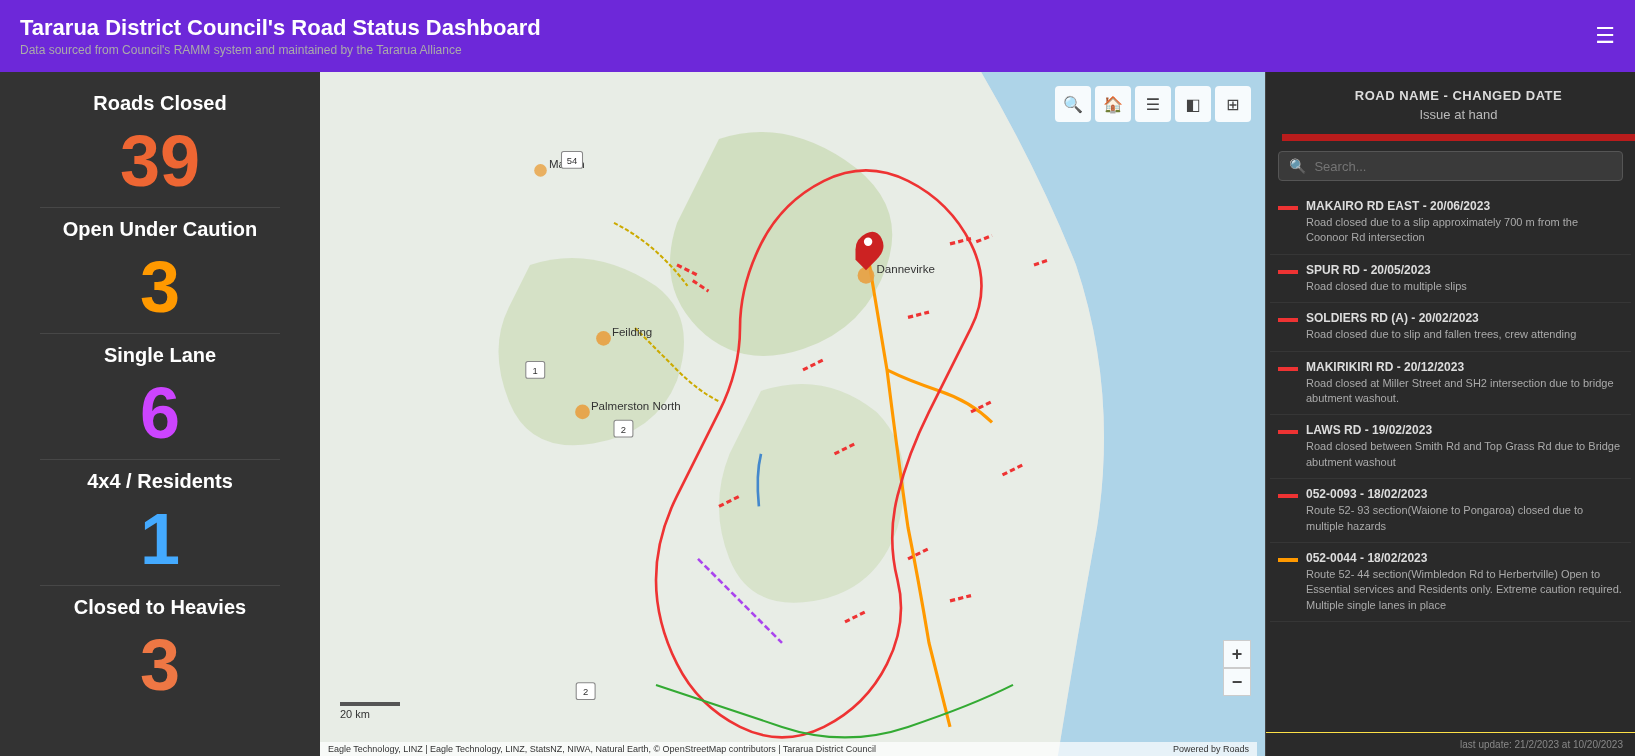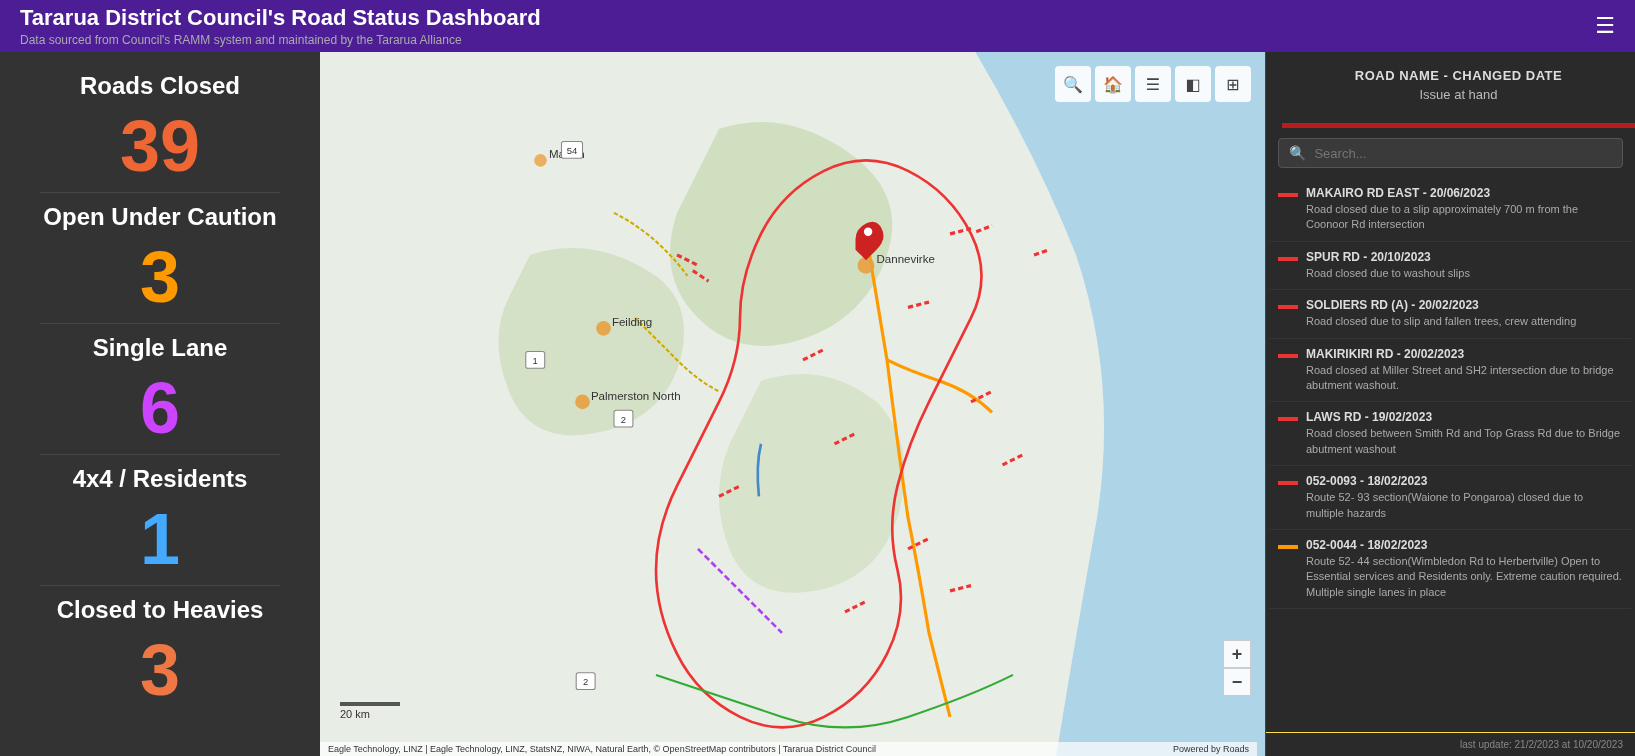--- a/index.html
+++ b/index.html
@@ -9,26 +9,26 @@
       background: #2a2a2a;
       font-family: Arial, sans-serif;
       color: #fff;
       overflow: hidden;
       display: flex;
       flex-direction: column;
     }
 
     
     #header {
-      background: #4c1d95;
+      background: #6d28d9;
       padding: 10px 20px;
       display: flex;
       align-items: center;
       justify-content: space-between;
-      height: 52px;
+      height: 72px;
       flex-shrink: 0;
     }
     #header-text h1 {
       font-size: 22px;
       font-weight: bold;
       color: #fff;
     }
     #header-text p {
       font-size: 12px;
       color: #aaa;
@@ -52,21 +52,21 @@
       width: 320px;
       background: #333;
       flex-shrink: 0;
       display: flex;
       flex-direction: column;
       align-items: center;
       padding: 20px 10px;
       gap: 10px;
     }
     .stat-label {
-      font-size: 24px;
+      font-size: 20px;
       font-weight: bold;
       color: #fff;
       text-align: center;
     }
     .stat-value {
       font-size: 72px;
       font-weight: bold;
       line-height: 1;
       text-align: center;
     }
@@ -165,23 +165,23 @@
     
     #right-panel {
       width: 370px;
       background: #2a2a2a;
       flex-shrink: 0;
       display: flex;
       flex-direction: column;
       border-left: 1px solid #444;
     }
     #road-header {
-      padding: 16px 16px 21px;
+      padding: 16px 16px 12px;
       text-align: center;
-      border-bottom: 5px solid #b91c1c;
+      border-bottom: 7px solid #b91c1c;
       margin-left: 16px;
     }
     #road-title {
       font-size: 13px;
       font-weight: bold;
       color: #ddd;
       letter-spacing: 0.5px;
     }
     #road-issue {
       font-size: 13px;
@@ -399,35 +399,35 @@
     <div class="road-item">
           <div class="road-indicator ind-red"></div>
           <div class="road-item-text">
             <div class="road-item-title">MAKAIRO RD EAST - 20/06/2023</div>
             <div class="road-item-desc">Road closed due to a slip approximately 700 m from the Coonoor Rd intersection</div>
           </div>
         </div>
         <div class="road-item">
           <div class="road-indicator ind-red"></div>
           <div class="road-item-text">
-            <div class="road-item-title">SPUR RD - 20/10/2023</div>
-            <div class="road-item-desc">Road closed due to washout slips</div>
+            <div class="road-item-title">SPUR RD - 20/05/2023</div>
+            <div class="road-item-desc">Road closed due to multiple slips</div>
           </div>
         </div>
         <div class="road-item">
           <div class="road-indicator ind-red"></div>
           <div class="road-item-text">
             <div class="road-item-title">SOLDIERS RD (A) - 20/02/2023</div>
             <div class="road-item-desc">Road closed due to slip and fallen trees, crew attending</div>
           </div>
         </div>
         <div class="road-item">
           <div class="road-indicator ind-red"></div>
           <div class="road-item-text">
-            <div class="road-item-title">MAKIRIKIRI RD - 20/02/2023</div>
+            <div class="road-item-title">MAKIRIKIRI RD - 20/12/2023</div>
             <div class="road-item-desc">Road closed at Miller Street and SH2 intersection due to bridge abutment washout.</div>
           </div>
         </div>
         <div class="road-item">
           <div class="road-indicator ind-red"></div>
           <div class="road-item-text">
             <div class="road-item-title">LAWS RD - 19/02/2023</div>
             <div class="road-item-desc">Road closed between Smith Rd and Top Grass Rd due to Bridge abutment washout</div>
           </div>
         </div>

